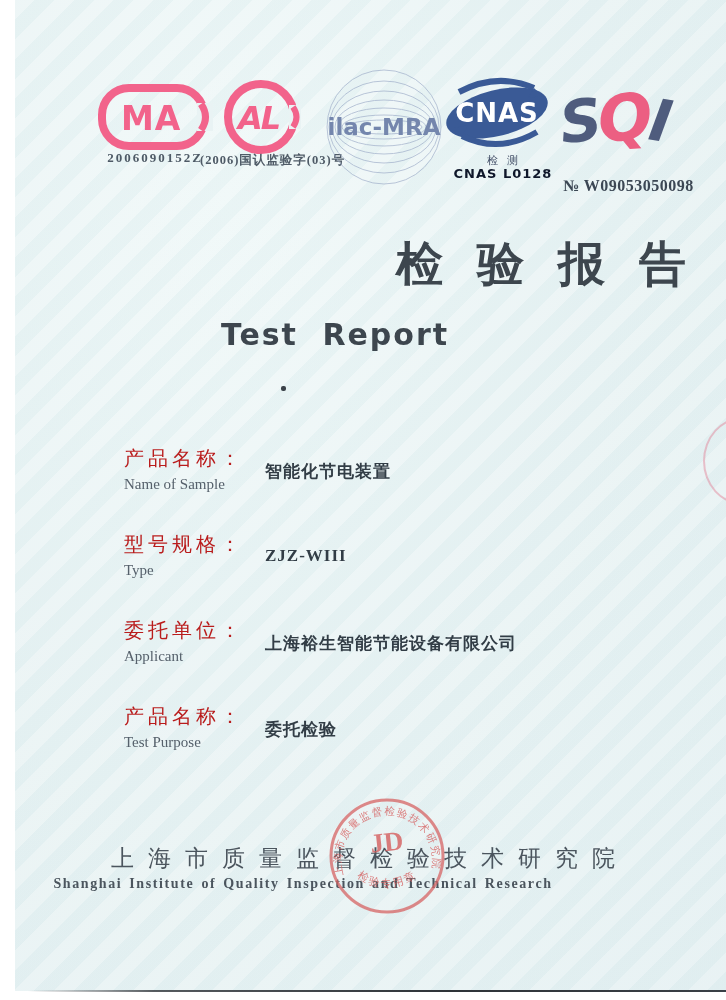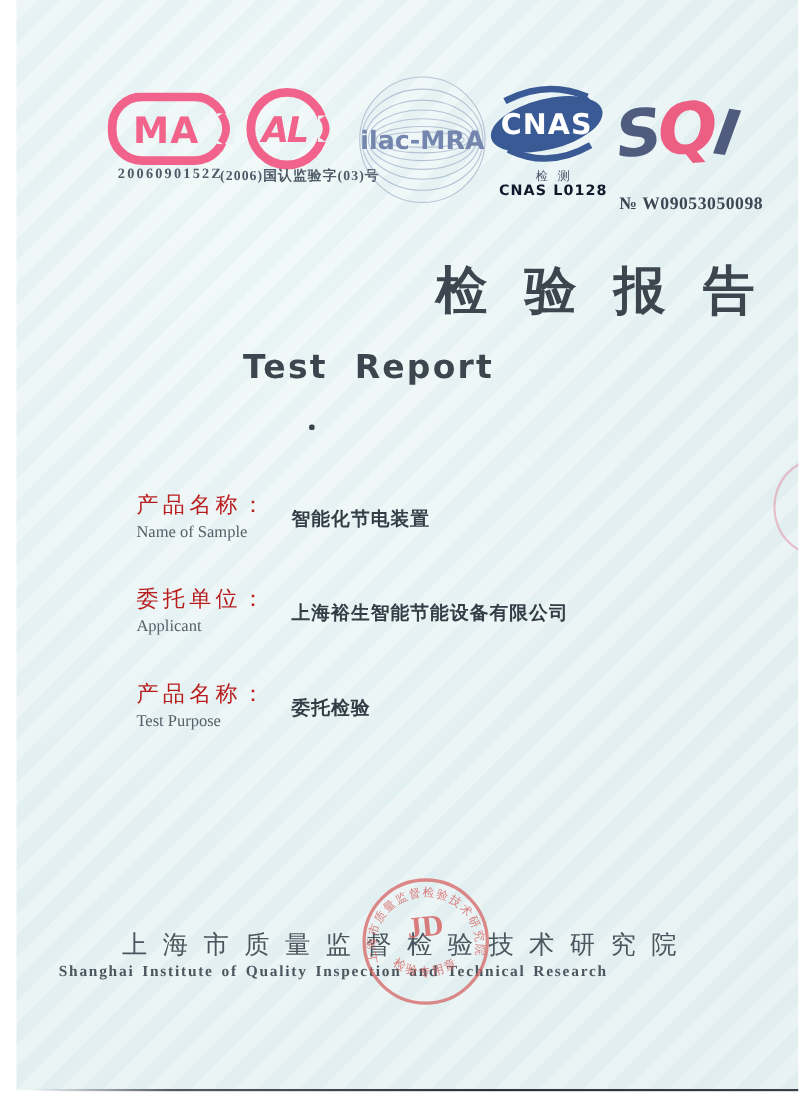--- a/index.html
+++ b/index.html
@@ -145,20 +145,25 @@
   <div class="title-en">Test Report</div>
   <div class="stray-dot"></div>
 
   <div class="fields">
     <div class="field-row">
       <div class="field-label">产品名称：</div>
       <div class="field-label-en">Name of Sample</div>
       <div class="field-value">智能化节电装置</div>
     </div>
     <div class="field-row">
+      <div class="field-label">型号规格：</div>
+      <div class="field-label-en">Type</div>
+      <div class="field-value">ZJZ-WIII</div>
+    </div>
+    <div class="field-row">
       <div class="field-label">委托单位：</div>
       <div class="field-label-en">Applicant</div>
       <div class="field-value">上海裕生智能节能设备有限公司</div>
     </div>
     <div class="field-row">
       <div class="field-label">产品名称：</div>
       <div class="field-label-en">Test Purpose</div>
       <div class="field-value">委托检验</div>
     </div>
   </div>

